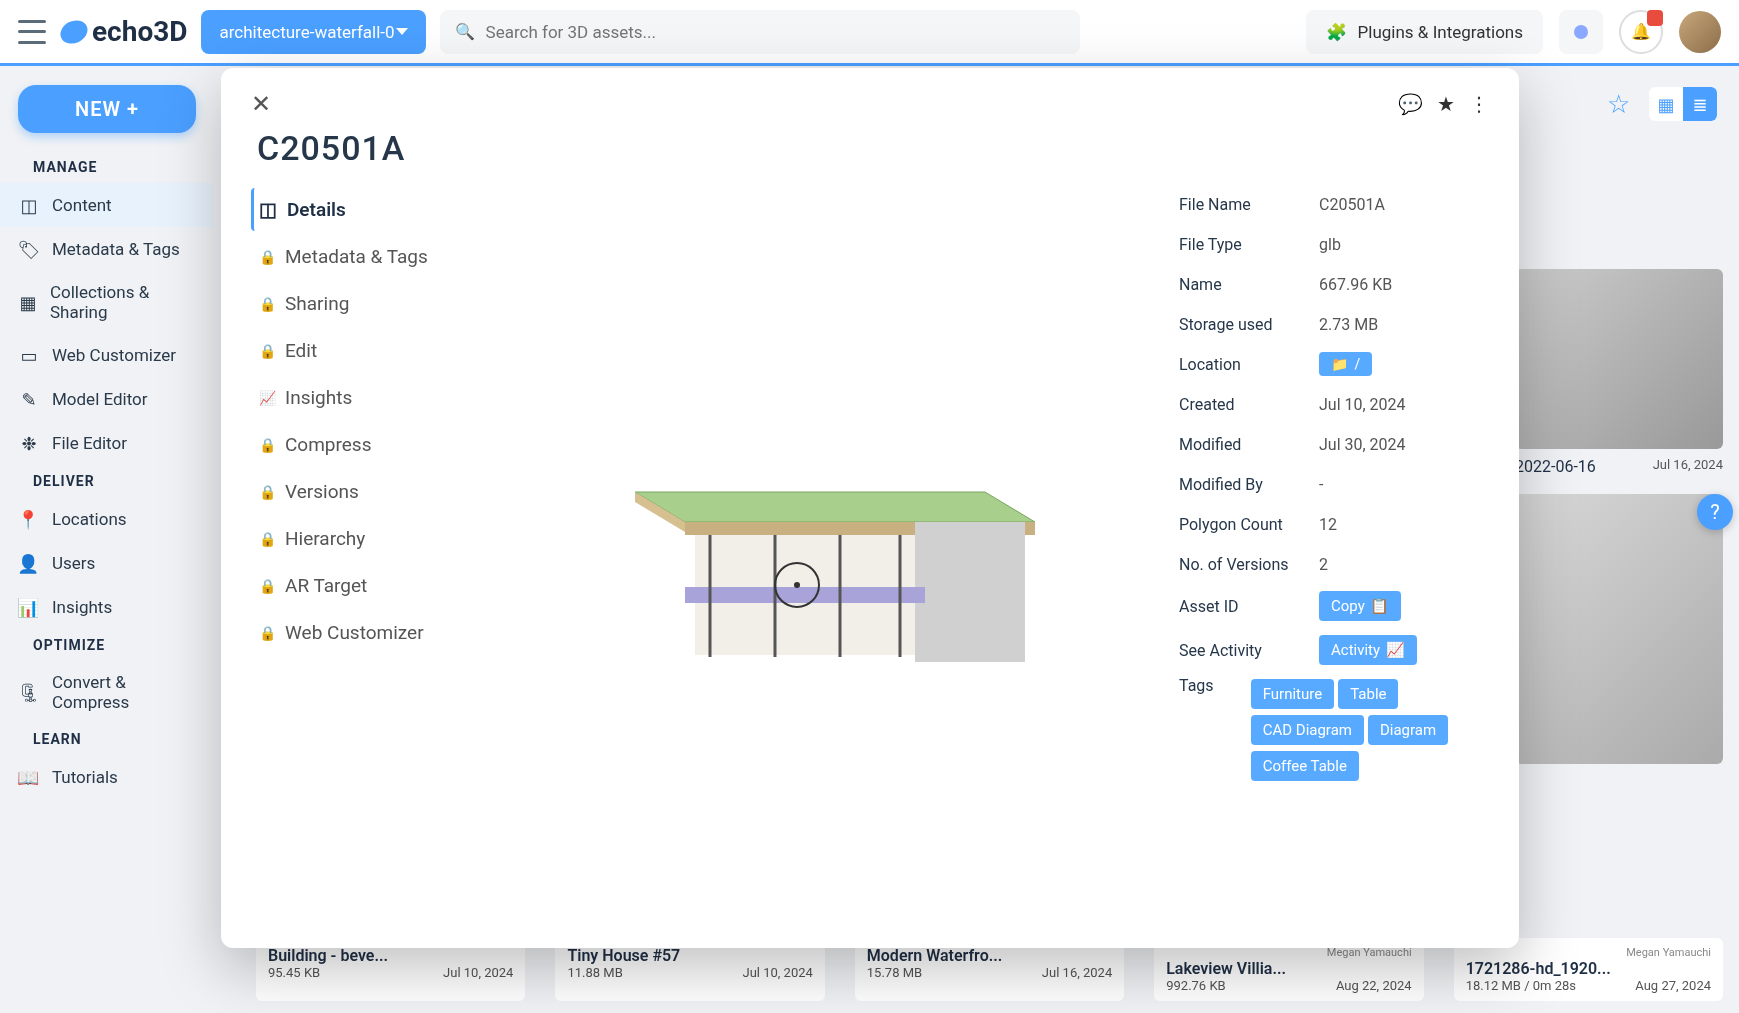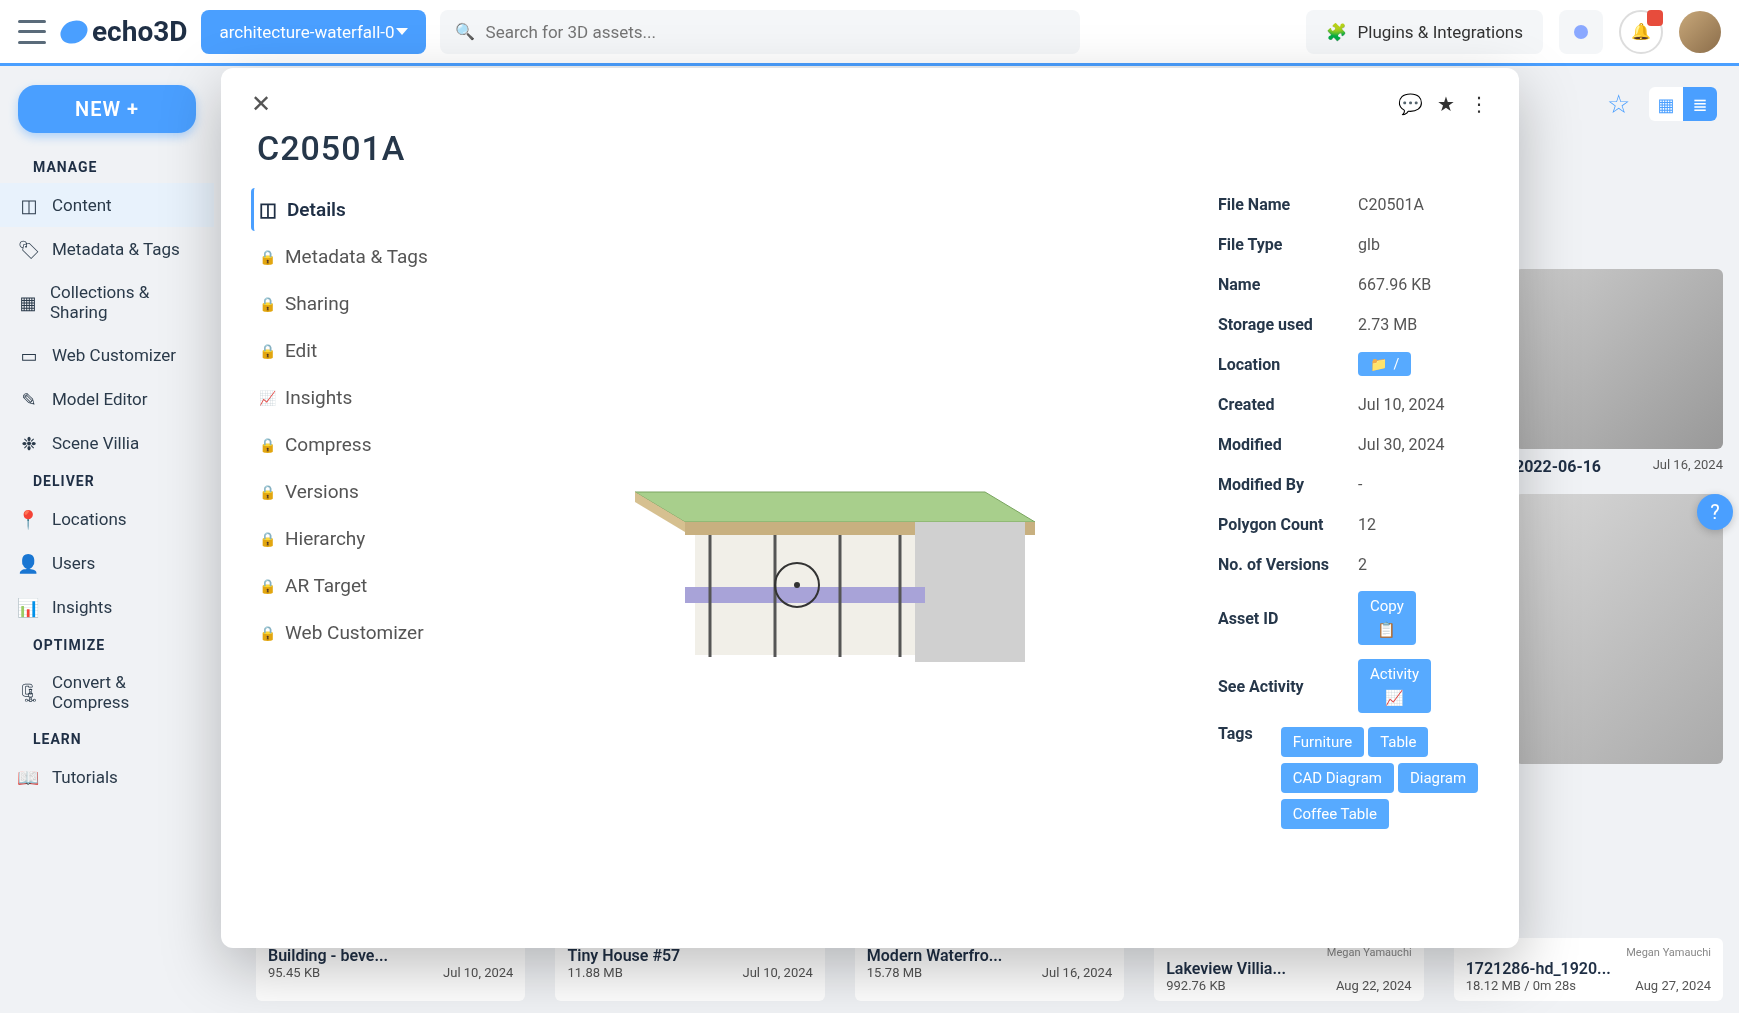--- a/index.html
+++ b/index.html
@@ -34,21 +34,21 @@
 .content-bg { position: absolute; left: 214px; top: 69px; right: 0; bottom: 0; padding: 18px; }
 .content-toolbar-right { position: absolute; top: 18px; right: 22px; display: flex; align-items: center; gap: 12px; }
 .star-outline { width: 30px; height: 30px; color: #4a9fff; font-size: 26px; cursor: pointer; }
 .view-toggle { display: flex; background: #fff; border-radius: 6px; overflow: hidden; }
 .view-toggle div { width: 34px; height: 34px; display: flex; align-items: center; justify-content: center; font-size: 18px; cursor: pointer; }
 .view-toggle .active { background: #4a9fff; color: #fff; }
 
 .cards-peek { position: absolute; right: 16px; top: 200px; width: 208px; }
 .card-thumb { width: 208px; height: 180px; background: #e5e5e5; border-radius: 6px; margin-bottom: 8px; }
 .card-meta { display: flex; justify-content: space-between; font-size: 13px; color: #555; margin-bottom: 18px; }
-.card-title { font-size: 16px; font-weight: 700; color: #1f2f45; }
+.card-title { font-size: 16px; font-weight: 400; color: #1f2f45; }
 
 .bottom-cards { position: absolute; bottom: 12px; left: 256px; right: 16px; display: flex; gap: 30px; }
 .bcard { flex: 1; background: #fff; border-radius: 6px; padding: 8px 12px; font-size: 13px; }
 .bcard .title { font-size: 16px; font-weight: 600; color: #1f2f45; white-space: nowrap; overflow: hidden; text-overflow: ellipsis; }
 .bcard-row { display: flex; justify-content: space-between; color: #555; }
 
 
 .modal { position: absolute; left: 221px; top: 68px; width: 1298px; height: 880px; background: #fff; border-radius: 12px; box-shadow: 0 20px 60px rgba(0,0,0,.25); padding: 22px 30px; display: flex; flex-direction: column; }
 .modal-top { display: flex; align-items: center; gap: 14px; }
 .close-x { font-size: 24px; color: #555; cursor: pointer; }
@@ -59,23 +59,23 @@
 .modal-nav { width: 200px; display: flex; flex-direction: column; gap: 4px; }
 .modal-nav-item { display: flex; align-items: center; gap: 10px; padding: 10px 8px; font-size: 19px; color: #555; cursor: pointer; border-radius: 4px; }
 .modal-nav-item.active { color: #1f2f45; font-weight: 600; border-left: 3px solid #4a9fff; padding-left: 5px; }
 .lock-ic { font-size: 14px; color: #888; width: 16px; }
 
 .preview-area { flex: 1; display: flex; align-items: center; justify-content: center; }
 .model-preview { width: 480px; height: 280px; position: relative; }
 
 .props-panel { width: 310px; display: flex; flex-direction: column; gap: 8px; }
 .prop-row { display: flex; align-items: center; min-height: 32px; font-size: 16px; }
-.prop-label { width: 140px; font-weight: 700; color: #26374a; margin-left: 39px; }
+.prop-label { width: 140px; font-weight: 400; color: #26374a; }
 .prop-value { color: #555; }
-.chip-blue { background: #57aaff; color: #fff; border-radius: 4px; padding: 6px 12px; margin: 3px 4px 3px 0; display: inline-flex; align-items: center; gap: 6px; font-size: 15px; cursor: pointer; flex-direction: column; }
+.chip-blue { background: #57aaff; color: #fff; border-radius: 4px; padding: 6px 12px; margin: 3px 4px 3px 0; display: inline-flex; align-items: center; gap: 6px; font-size: 15px; cursor: pointer; }
 .loc-chip { background: #57aaff; color: #fff; border-radius: 4px; padding: 4px 12px; display: inline-flex; align-items: center; gap: 6px; font-size: 14px; }
 .tags-wrap { display: flex; flex-wrap: wrap; }
 
 .help-btn { position: absolute; right: 6px; top: 494px; width: 36px; height: 36px; border-radius: 50%; background: #4a9fff; color: #fff; display: flex; align-items: center; justify-content: center; font-size: 20px; cursor: pointer; box-shadow: 0 2px 8px rgba(0,0,0,.2); }
 </style>
 </head>
 <body>
 
 <div class="topbar">
   <div class="hamburger">
@@ -131,21 +131,21 @@
   <div class="side-item">
       <span class="side-icon">▭</span>
       <span>Web Customizer</span>
     </div>
   <div class="side-item">
       <span class="side-icon">✎</span>
       <span>Model Editor</span>
     </div>
   <div class="side-item">
       <span class="side-icon">❉</span>
-      <span>Scene Villia</span>
+      <span>File Editor</span>
     </div>
   <div class="side-section">DELIVER</div>
   <div class="side-item">
       <span class="side-icon">📍</span>
       <span>Locations</span>
     </div>
   <div class="side-item">
       <span class="side-icon">👤</span>
       <span>Users</span>
     </div>

